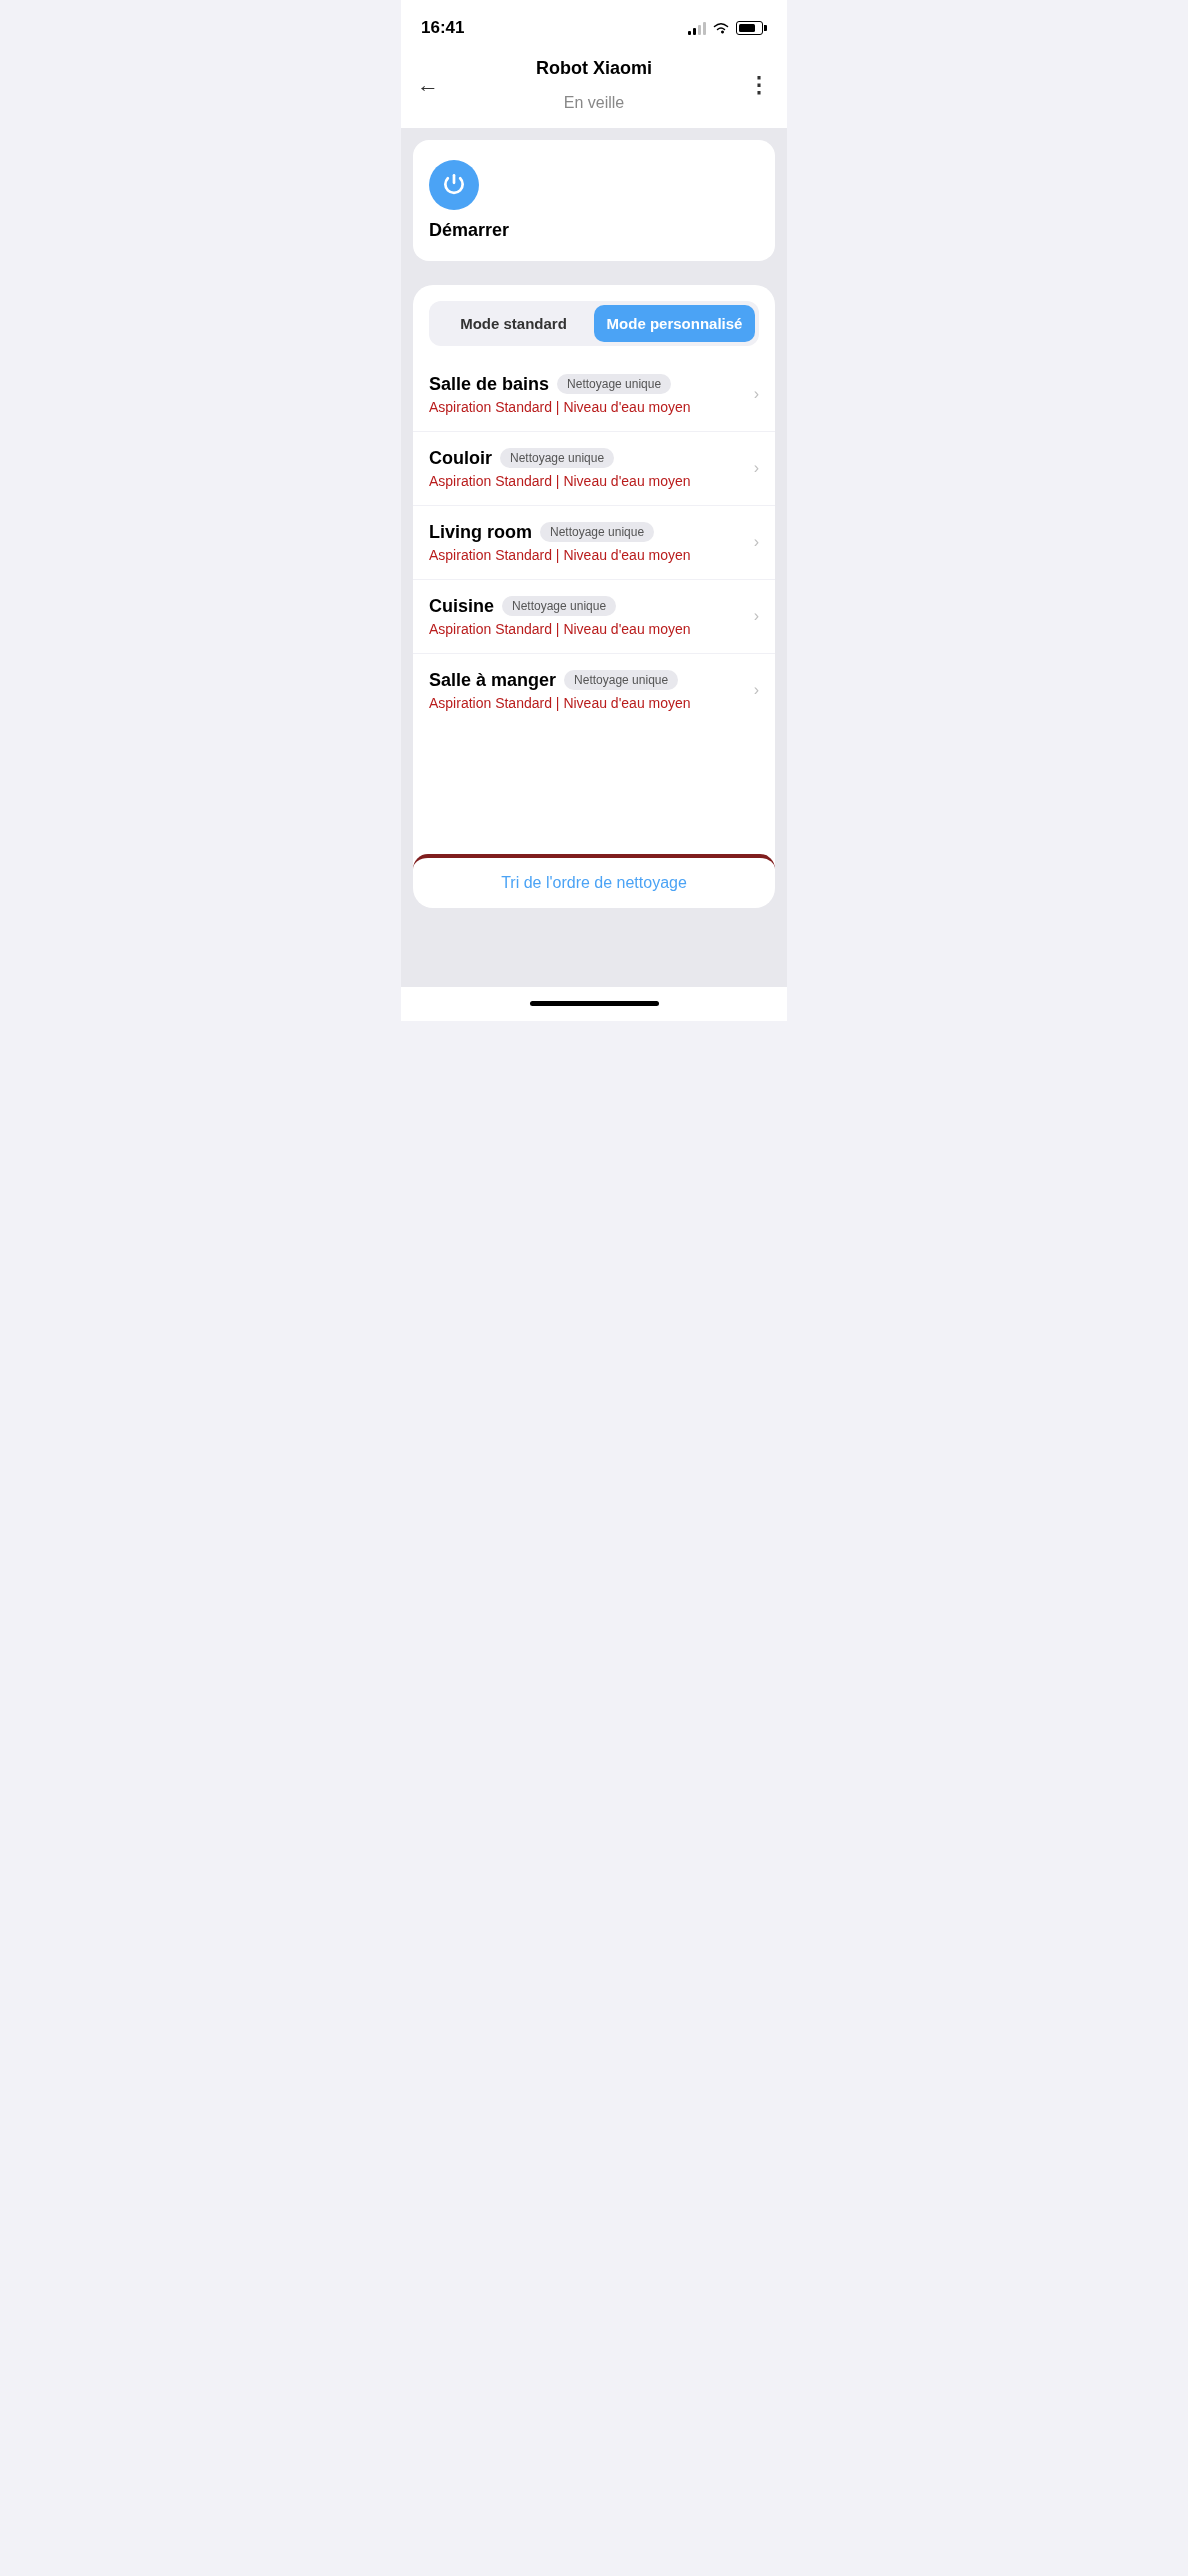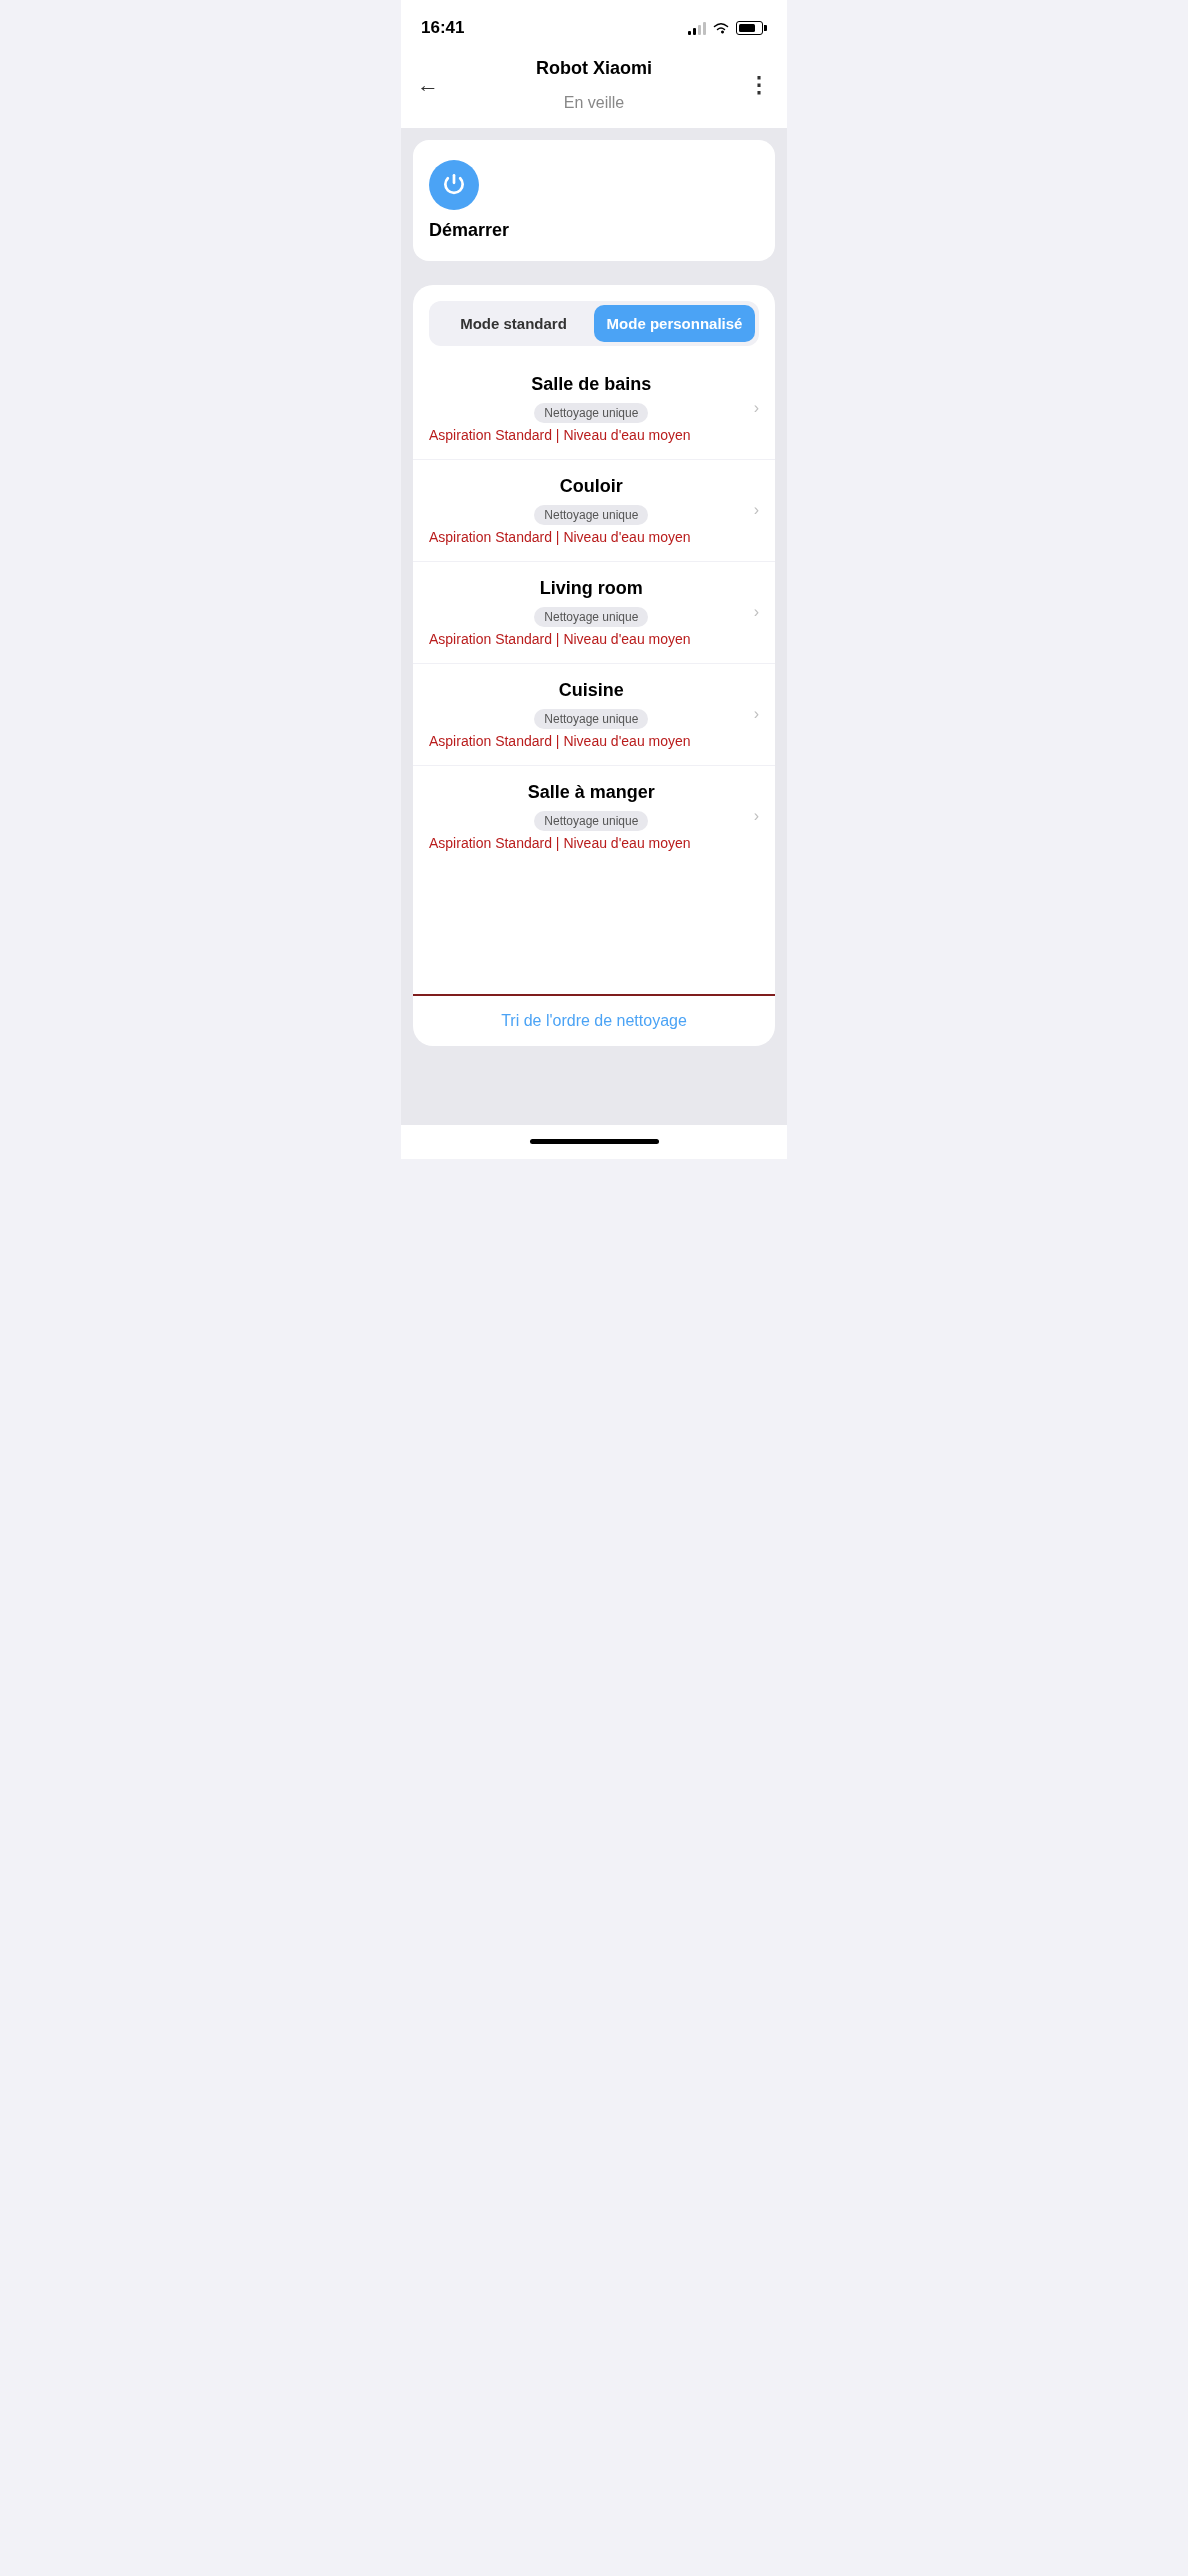--- a/index.html
+++ b/index.html
@@ -212,21 +212,20 @@
       border-bottom: none;
     }
     .room-info {
       flex: 1;
     }
     .room-name-row {
       display: flex;
       align-items: center;
       gap: 8px;
       margin-bottom: 4px;
-      flex-direction: column;
     }
     .room-name {
       font-size: 18px;
       font-weight: 600;
       color: #000;
     }
     .room-badge {
       background: #e8e8ed;
       border-radius: 20px;
       padding: 3px 10px;
@@ -239,22 +238,23 @@
       color: #b91c1c;
     }
     .chevron {
       color: #c0c0c0;
       font-size: 16px;
     }
 
     
     .bottom-bar {
       padding: 16px 28px;
-      border-top: 2px solid #7f1d1d;
+      border-top: 4px solid #7f1d1d;
       text-align: center;
+      border-radius: 15px;
     }
     .sort-button {
       font-size: 16px;
       color: #4ba3f5;
       font-weight: 400;
       cursor: pointer;
       background: none;
       border: none;
     }
 

